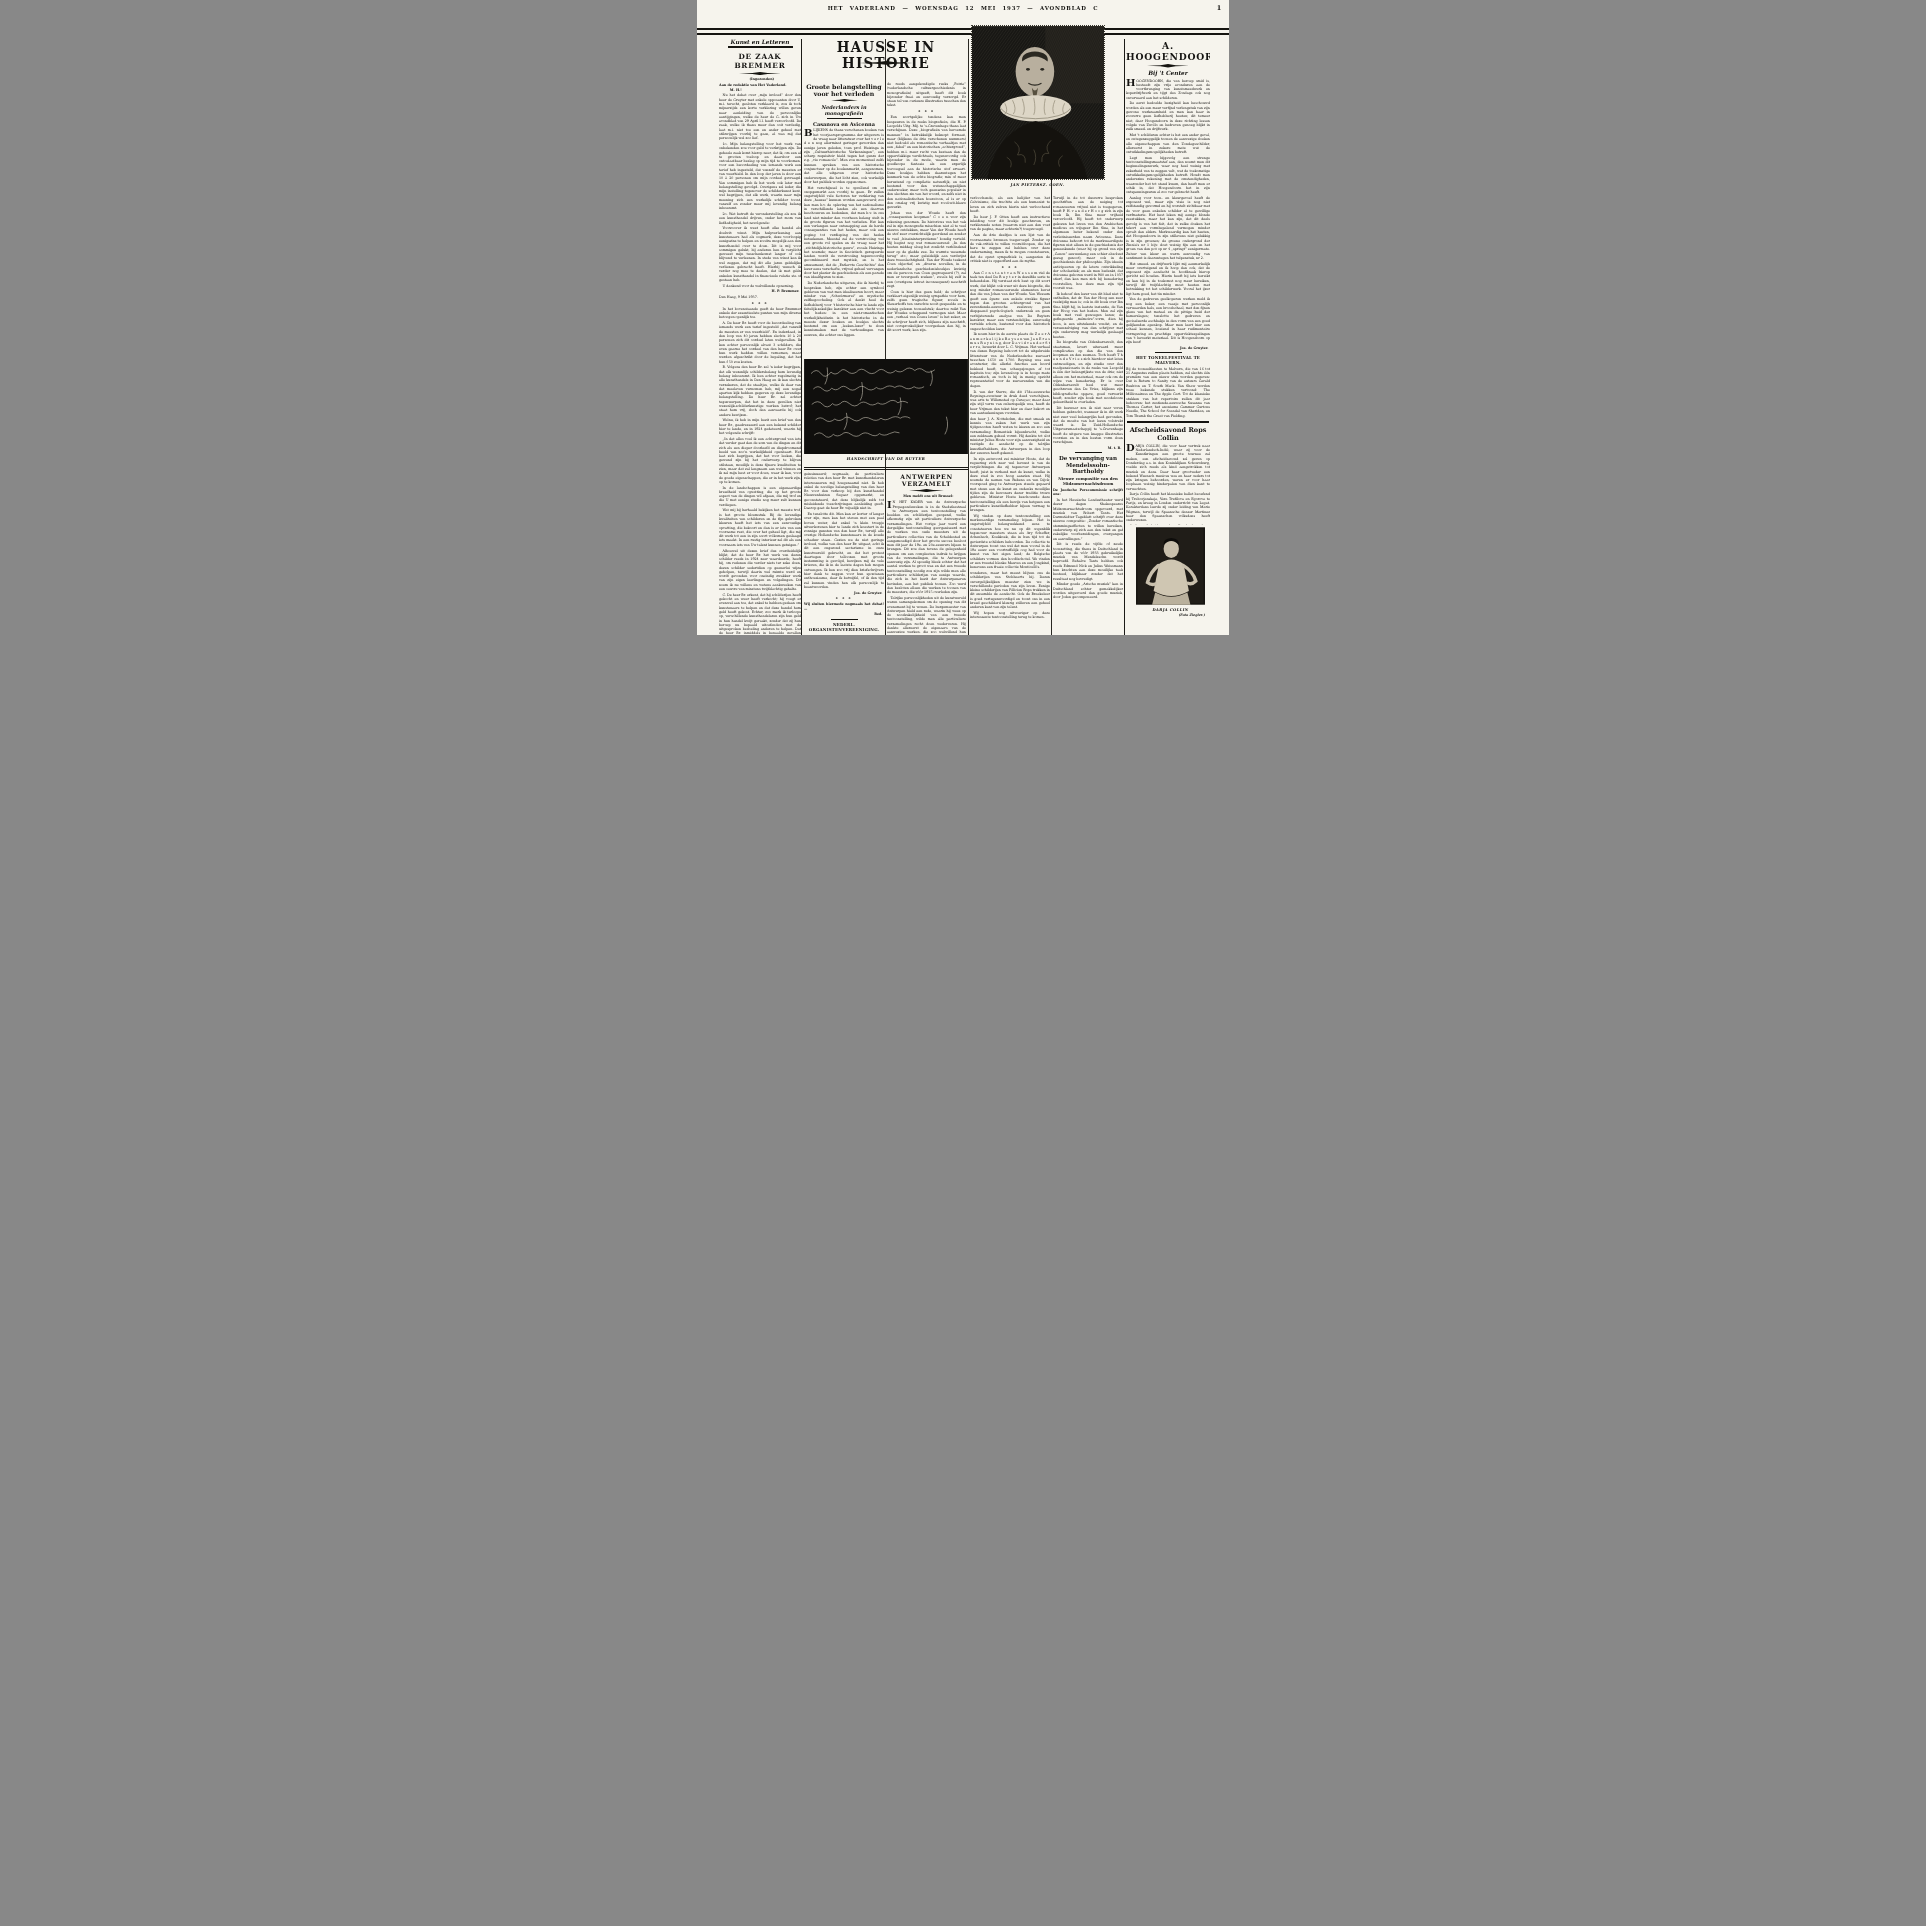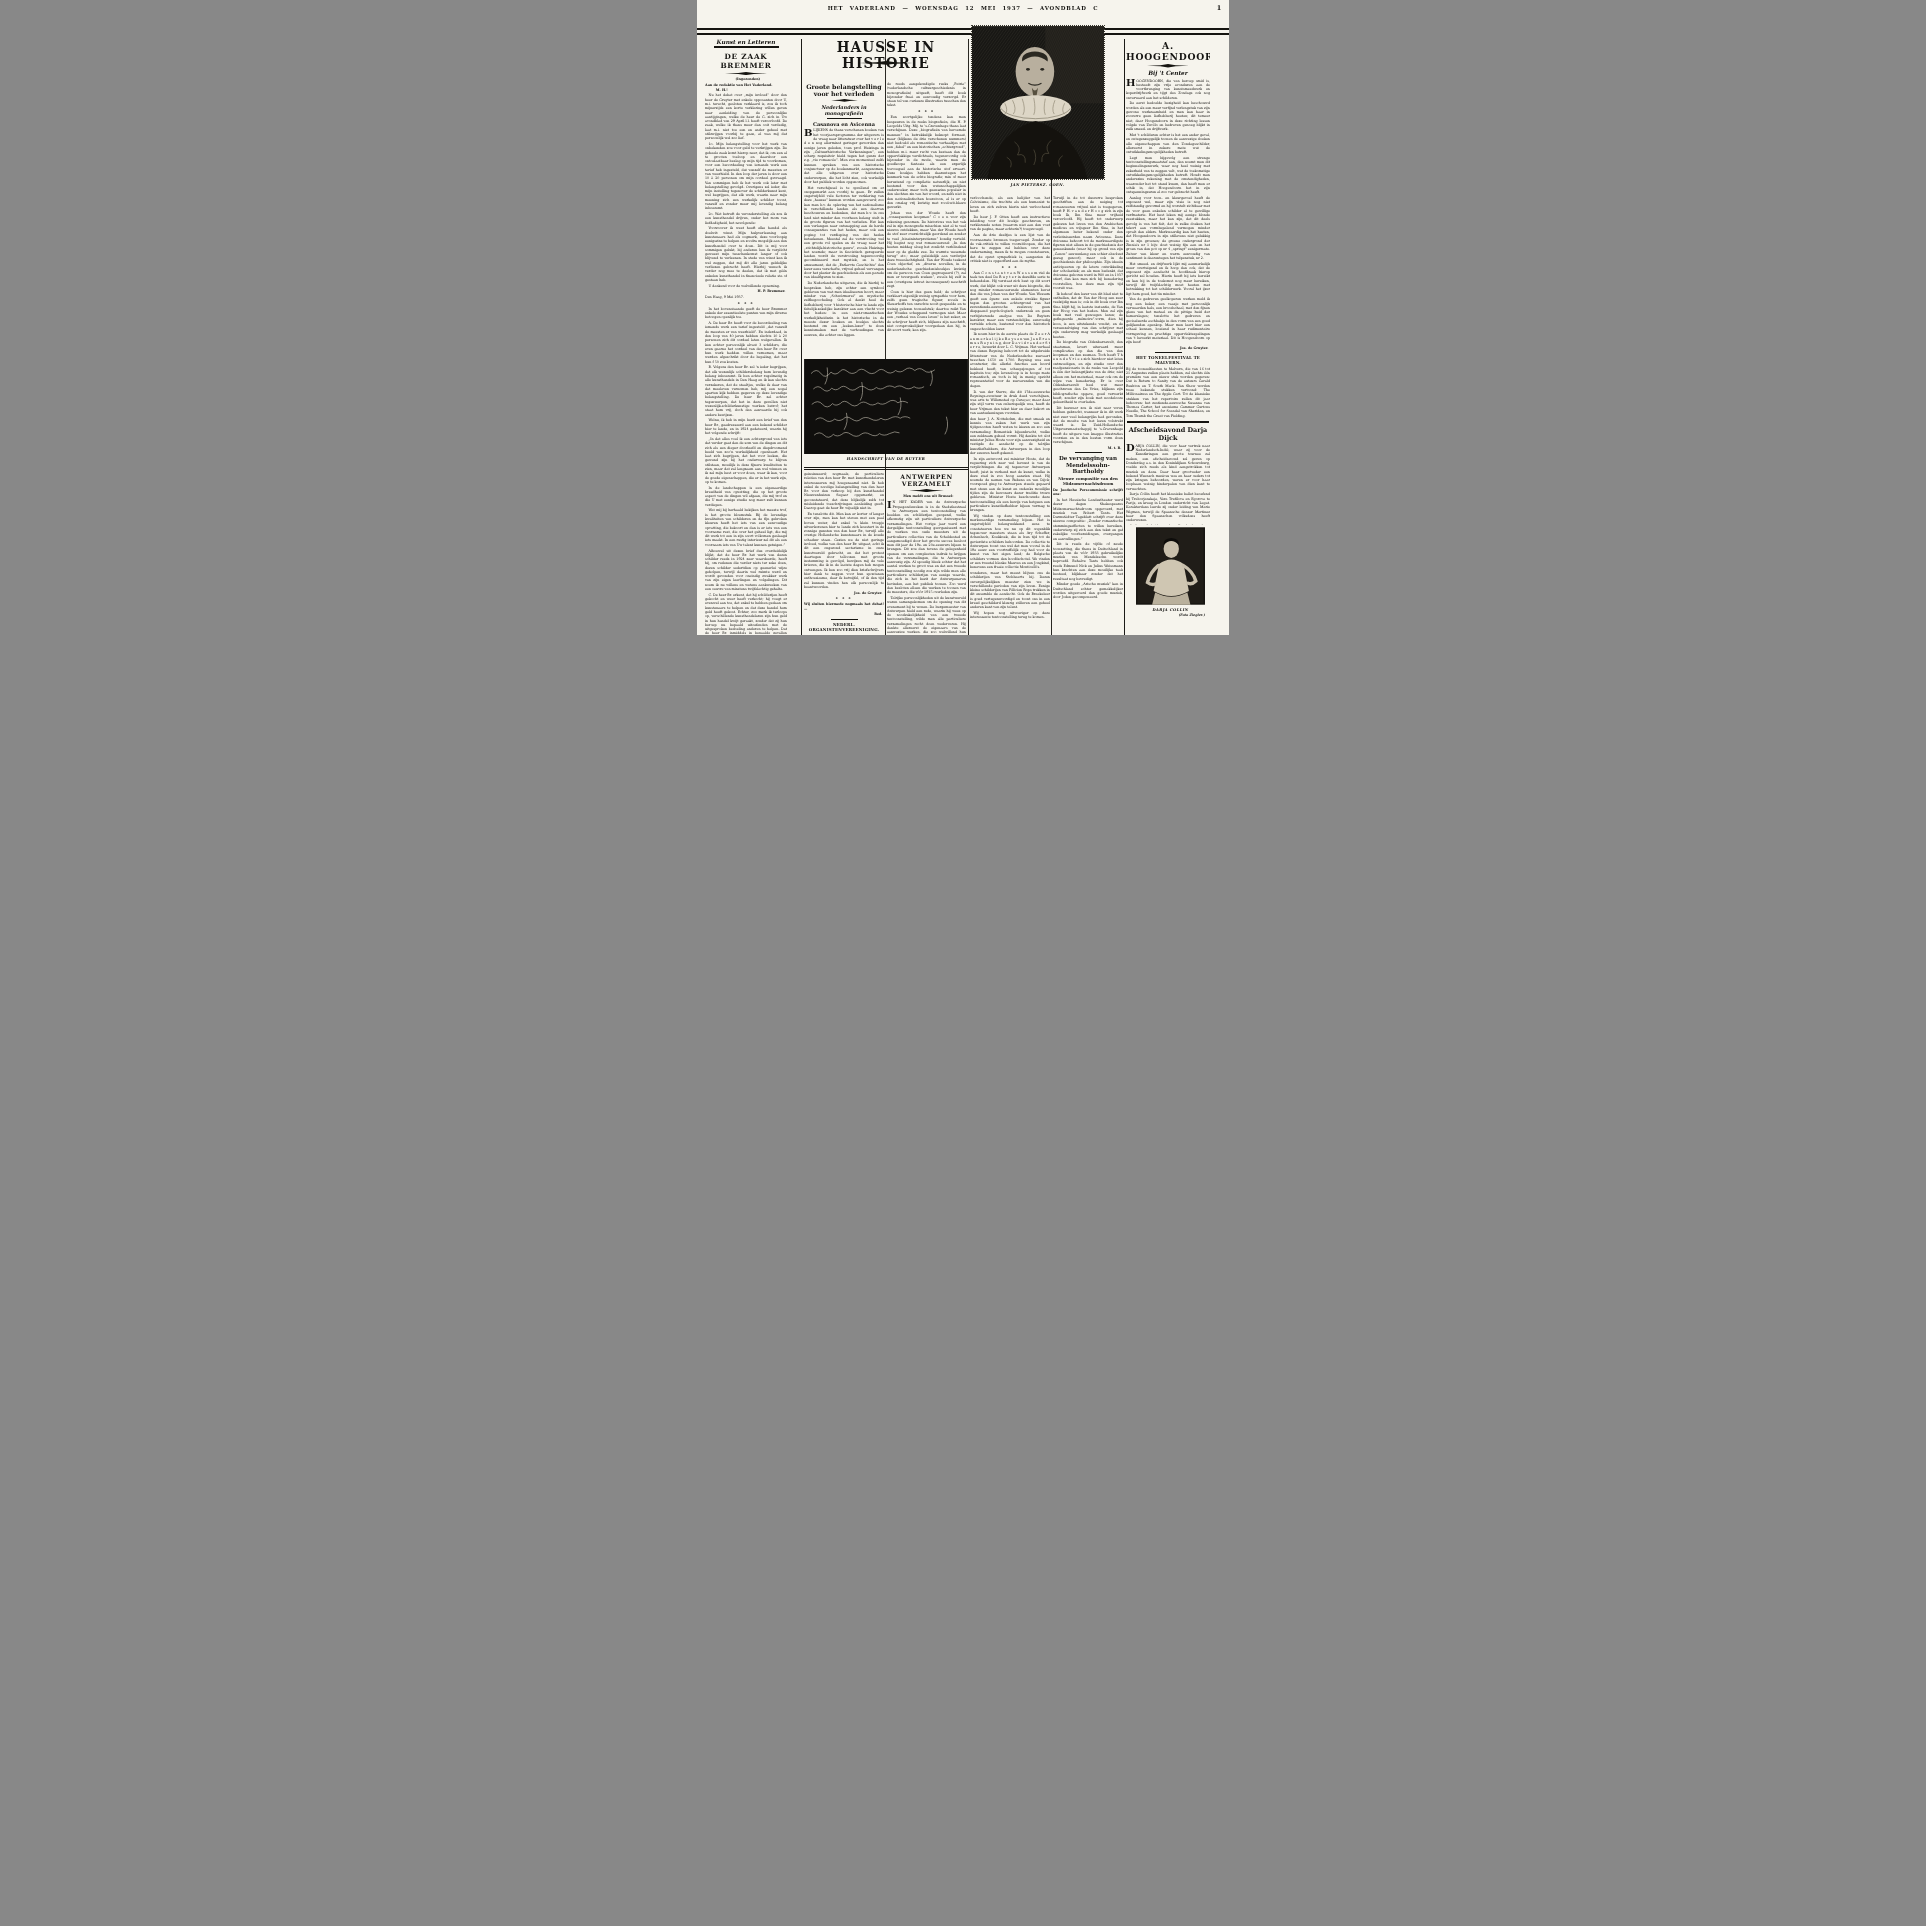--- a/index.html
+++ b/index.html
@@ -70,21 +70,21 @@
   <div class="mastrule1"></div>
   <div class="mastrule2"></div>
 
   <div class="vr
 ule vrule thick" style="left:104px"></div>
   <div class="vrule" style="left:188px"></div>
   <div class="vrule" style="left:271px"></div>
   <div class="vrule" style="left:354px"></div>
   <div class="vrule thick" style="left:427px"></div>
 
-  <div class="col" id="col1" style="left:8px;top:39px;width:82px;height:595px">
+  <div class="col" id="col1" style="left:22px;top:39px;width:82px;height:595px">
     <div class="kicker">Kunst en Letteren</div>
     <div class="kickrule"></div>
     <div class="h-zaak">DE ZAAK BREMMER</div>
     <svg class="diamond" width="42" height="3.1" viewBox="0 0 110 8">
         <polygon points="0,4 35,2.5 55,0 75,2.5 110,4 75,5.5 55,8 35,5.5" fill="#161511"></polygon>
       </svg>
     <p class="lead">(Ingezonden)</p>
     <p class="salut noind">Aan de redaktie van Het Vaderland.</p>
     <p class="salut" style="text-indent:10.8px">M. H.!</p>
     <p>Nu het debat over „mijn invloed” door den heer de Gruyter met enkele opposanten door U, m.i. terecht, gesloten verklaard is, zou ik toch mijnerzijds een korte verklaring willen geven naar aanleiding van de persoonlijke aantijgingen, welke de heer de G. zich in Uw avondblad van 29 April l.l. heeft veroorloofd. De zaak, welke ik thans meer dan ooit verdedig, laat m.i. niet toe een en ander geheel met stilzwijgen voorbij te gaan, al was mij dat persoonlijk wel zoo lief.</p>
@@ -263,21 +263,21 @@
     <p>Met 't schilderen echter is het een ander geval, en ontegenzeggelijk toonen de aanwezige doeken alle eigenschappen van den Zondagsschilder, allereerst in zekere mate wat de ontwikkelingsmogelijkheden betreft.</p>
     <p>Legt men bijgevolg een strenge tentoonstellingsmaatstaf aan, dan noemt men dit beginnelingenwerk, waar nog heel weinig met zekerheid van te zeggen valt, wat de toekomstige ontwikkelingsmogelijkheden betreft. Houdt men anderszins rekening met de omstandigheden, waaronder het tot stand kwam, dan heeft men er schik in, dat Hoogendoorn het in zijn ontspanningsuren al zoo ver gebracht heeft.</p>
     <p>Aanleg voor toon- en kleurgevoel heeft de exposant wel, maar zijn visie is nog niet zelfstandig gevormd en hij worstelt zichtbaar met de voor geen enkelen schilder al te gewillige verfmaterie. Het best leken mij eenige blonde zeestukken, maar het kan zijn, dat dit deels gevolg is van het feit, dat in zulke doeken het tekort aan vormbepalend vermogen minder opvalt dan elders. Merkwaardig kan het heeten, dat Hoogendoorn in zijn stillevens niet gelukkig is in zijn groenen; de groene ondergrond der Zinnia's nr 1 bijv. doet weinig fijn aan en het groen van den pot op nr 4 „springt” eenigermate. Zuiver van kleur en warm eenvoudig van sentiment is daarentegen het tulpenstuk, nr 2.</p>
     <p>Het smeed- en drijfwerk lijkt mij aanmerkelijk meer overtuigend en ik hoop dan ook, dat de exposant zijn aandacht in hoofdzaak hierop gericht zal houden. Hierin heeft hij iets bereikt en kan hij in de toekomst nog meer bereiken, terwijl dit twijfelachtig moet heeten met betrekking tot het schilderwerk. Vooral het ijzer ligt hem goed, het tin minder.</p>
     <p>Van de gedreven geelkoperen werken meld ik nog een beker, een vaasje met persoonlijk verwaarden hals, een broodschaal, met den fijnen glans van het metaal en de pittige huid der hamerslagen; tenslotte het gedreven en geciseleerde aschbakje in den vorm van een goed gelijkenden apenkop. Maar men leert hier een schaal kennen, boeiend in haar rudimentaire vormgeving en prachtige oppervlaktespelingen van 't bewerkt materiaal. Dit is Hoogendoorn op zijn best!</p>
     <div class="sig">Jos. de Gruyter.</div>
     <div class="rule-short"></div>
     <div class="h-small-caps">HET TONEELFESTIVAL TE MALVERN.</div>
     <p class="noind">Bij de tooneelfeesten te Malvern, die van 16 tot 21 Augustus zullen plaats hebben, zal slechts één première van een nieuw stuk worden gegeven: Dat is Return to Sanity van de auteurs Gerald Rushton en T. South Mack. Van Shaw worden twee bekende stukken vertoond: The Millionairess en The Apple Cart. Tot de klassieke stukken van het repertoire zullen dit jaar behooren: het zestiende-eeuwsche Susanna van Thomas Garter, het anonieme Gammer Gurtons Needle, The School for Scandal van Sheridan, en Tom Thumb the Great van Fielding.</p>
     <div class="rule-heavy"></div>
-    <div class="h-darja">Afscheidsavond Darja Dijck</div>
+    <div class="h-darja">Afscheidsavond Rops Collin</div>
     <p class="noind"><span class="dc">D</span><span>ARJA COLLIN, die voor haar vertrek naar Nederlandsch-Indië, waar zij voor de Kunstkringen een groote tournee zal maken, een afscheidsavond zal geven op Donderdag a.s. in den Koninklijken Schouwburg, voelde zich reeds als kind aangetrokken tot muziek en dans. Daar haar grootvader een bekend Weensch musicus was en haar ouders tot zijn kringen behoorden, waren er voor haar loopbaan weinig hinderpalen van dien kant te verwachten.</span></p>
     <p>Darja Collin heeft het klassieke ballet beoefend bij Trebovjanskaja, Vera Trefilova en Egorova te Parijs, en kreeg in Londen onderricht van Legat. Karakterdans leerde zij onder leiding van Marie Wigman, terwijl de Spaansche danser Martinez haar den Spaanschen volksdans heeft onderwezen.</p>
     <p>Op haar afscheidsavond van Donderdag zal o.a. medewerken de danser Alexander von Swaine. Op muziek van Debussy's L'après-midi d'un faune zal zij den faun zelf dansen, terwijl verder nog zullen medewerken de danseres Edmée Monod de Froideville en de pianisten Eberhard Rebling en Wolfgang Fernot.</p>
 
   </div>
 
   <div class="fig" style="left:439px;top:527px;width:69px">
     <svg width="69" height="78" viewBox="0 0 180 202">
       <rect width="180" height="202" fill="#171512"></rect>
       <rect x="4" y="4" width="172" height="194" fill="#201d18"></rect>

